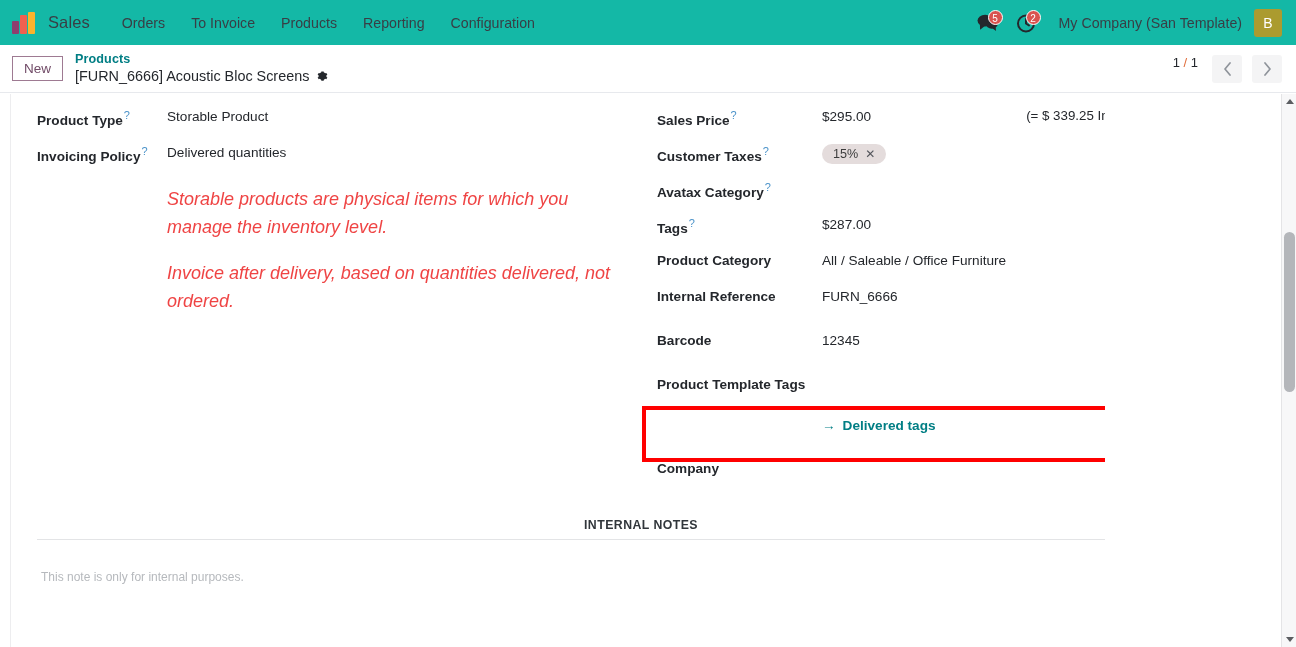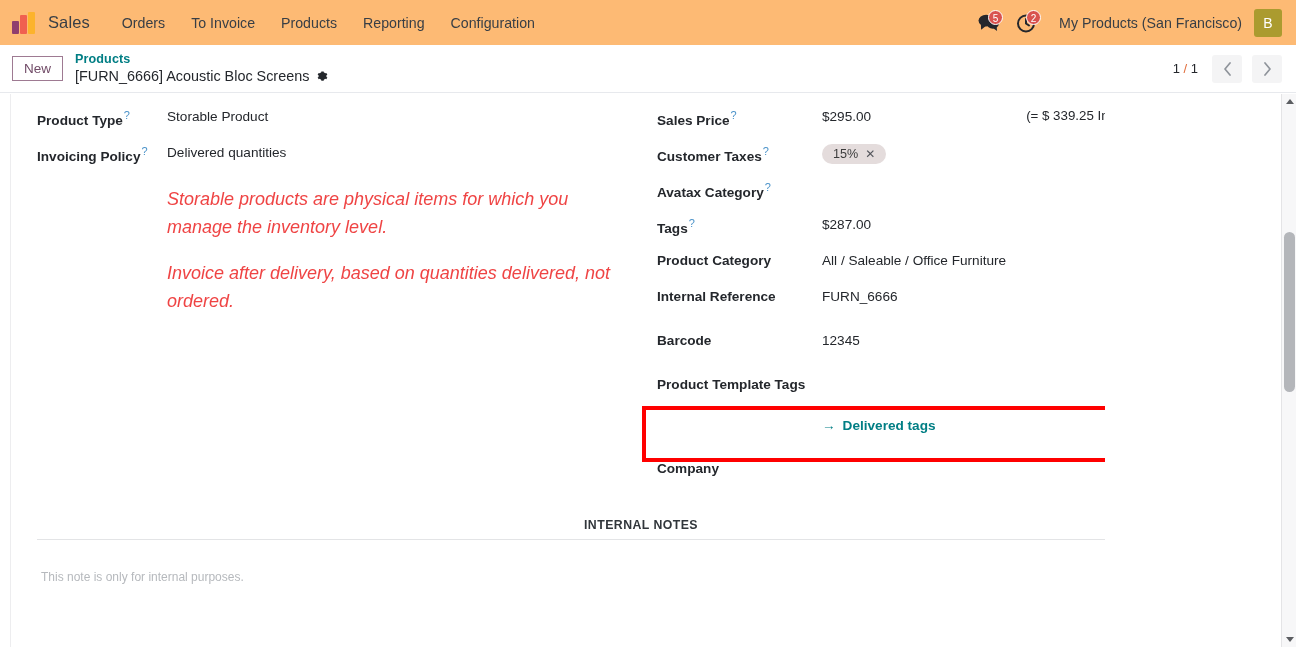--- a/index.html
+++ b/index.html
@@ -7,21 +7,21 @@
     width: 1296px; height: 647px;
     background: #ffffff;
     font-family: "Liberation Sans", sans-serif;
     overflow: hidden;
   }
   body { position: relative; }
 
   
   .navbar {
     height: 45px;
-    background: #fdba74;
+    background: #14b8a6;
     display: flex;
     align-items: center;
     padding: 0 14px 0 6px;
     position: relative;
   }
   .app-logo {
     width: 26px; height: 22px;
     display: flex; align-items: flex-end; gap: 1px;
     margin-right: 10px; margin-left: 6px;
   }
@@ -119,21 +119,21 @@
     font-size: 14px; color: #714b67;
   }
   .caret {
     width: 0; height: 0;
     border-left: 4.5px solid transparent;
     border-right: 4.5px solid transparent;
     border-top: 5px solid #714b67;
   }
 
   .pager {
-    margin-left: auto; display: flex; align-items: center; gap: 10px;
+    margin-left: auto; display: flex; align-items: flex-start; gap: 10px;
   }
   .pager-count { font-size: 13px; color: #24272c; margin-right: 4px; }
   .pager-count .sep { color: #e06c3a; }
   .pg-btn {
     width: 30px; height: 28px; border: none; background: #f4f4f5;
     border-radius: 3px; cursor: pointer;
     display: flex; align-items: center; justify-content: center;
     color: #8f949b;
   }
 
@@ -288,21 +288,21 @@
       </svg>
       <span class="badge">5</span>
     </div>
     <div class="sysicon">
       <svg width="20" height="20" viewBox="0 0 20 20" fill="none" stroke="#24272c" stroke-width="2">
         <circle cx="10" cy="10.5" r="8"></circle>
         <path d="M10 6 L10 10.5 L13 12.5" stroke-linecap="round"></path>
       </svg>
       <span class="badge">2</span>
     </div>
-    <div class="company-name">My Products (San Francisco)</div>
+    <div class="company-name">My Company (San Template)</div>
     <div class="avatar">B</div>
   </div>
 </div>
 
 <div class="control-panel">
   <button class="btn-new">New</button>
 
   <div class="breadcrumb">
     <div class="bc-parent">Products</div>
     <div class="bc-current">

